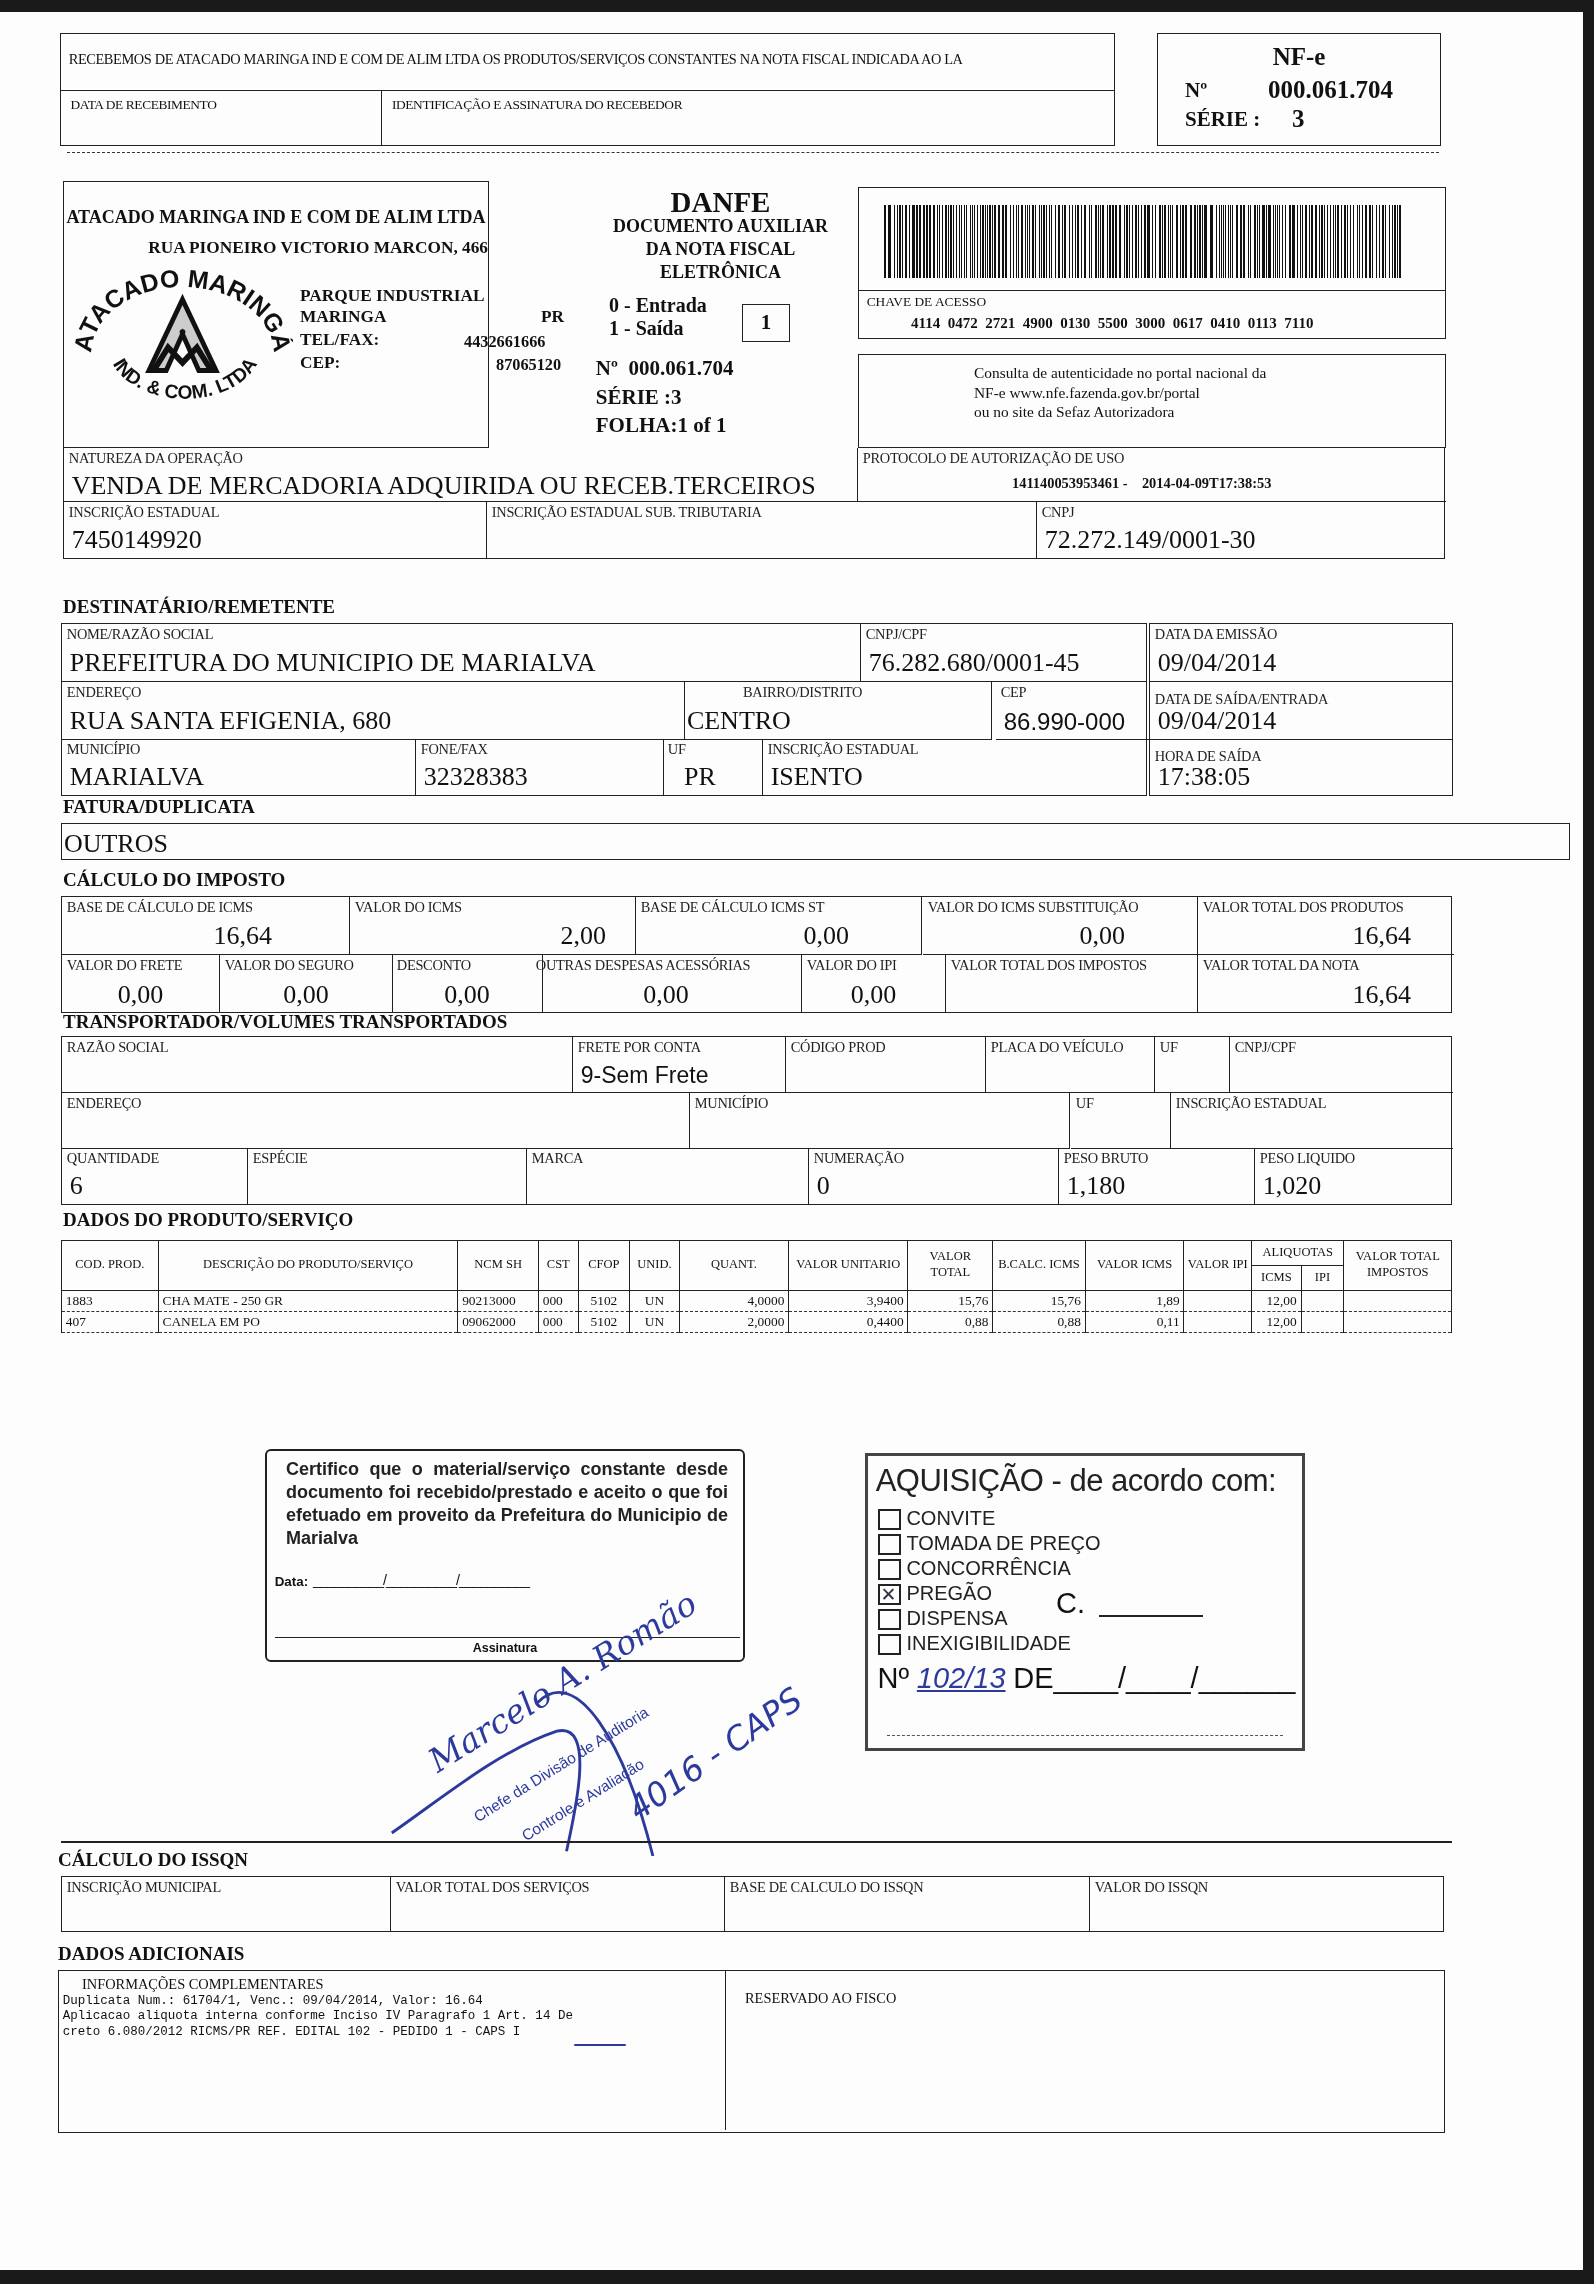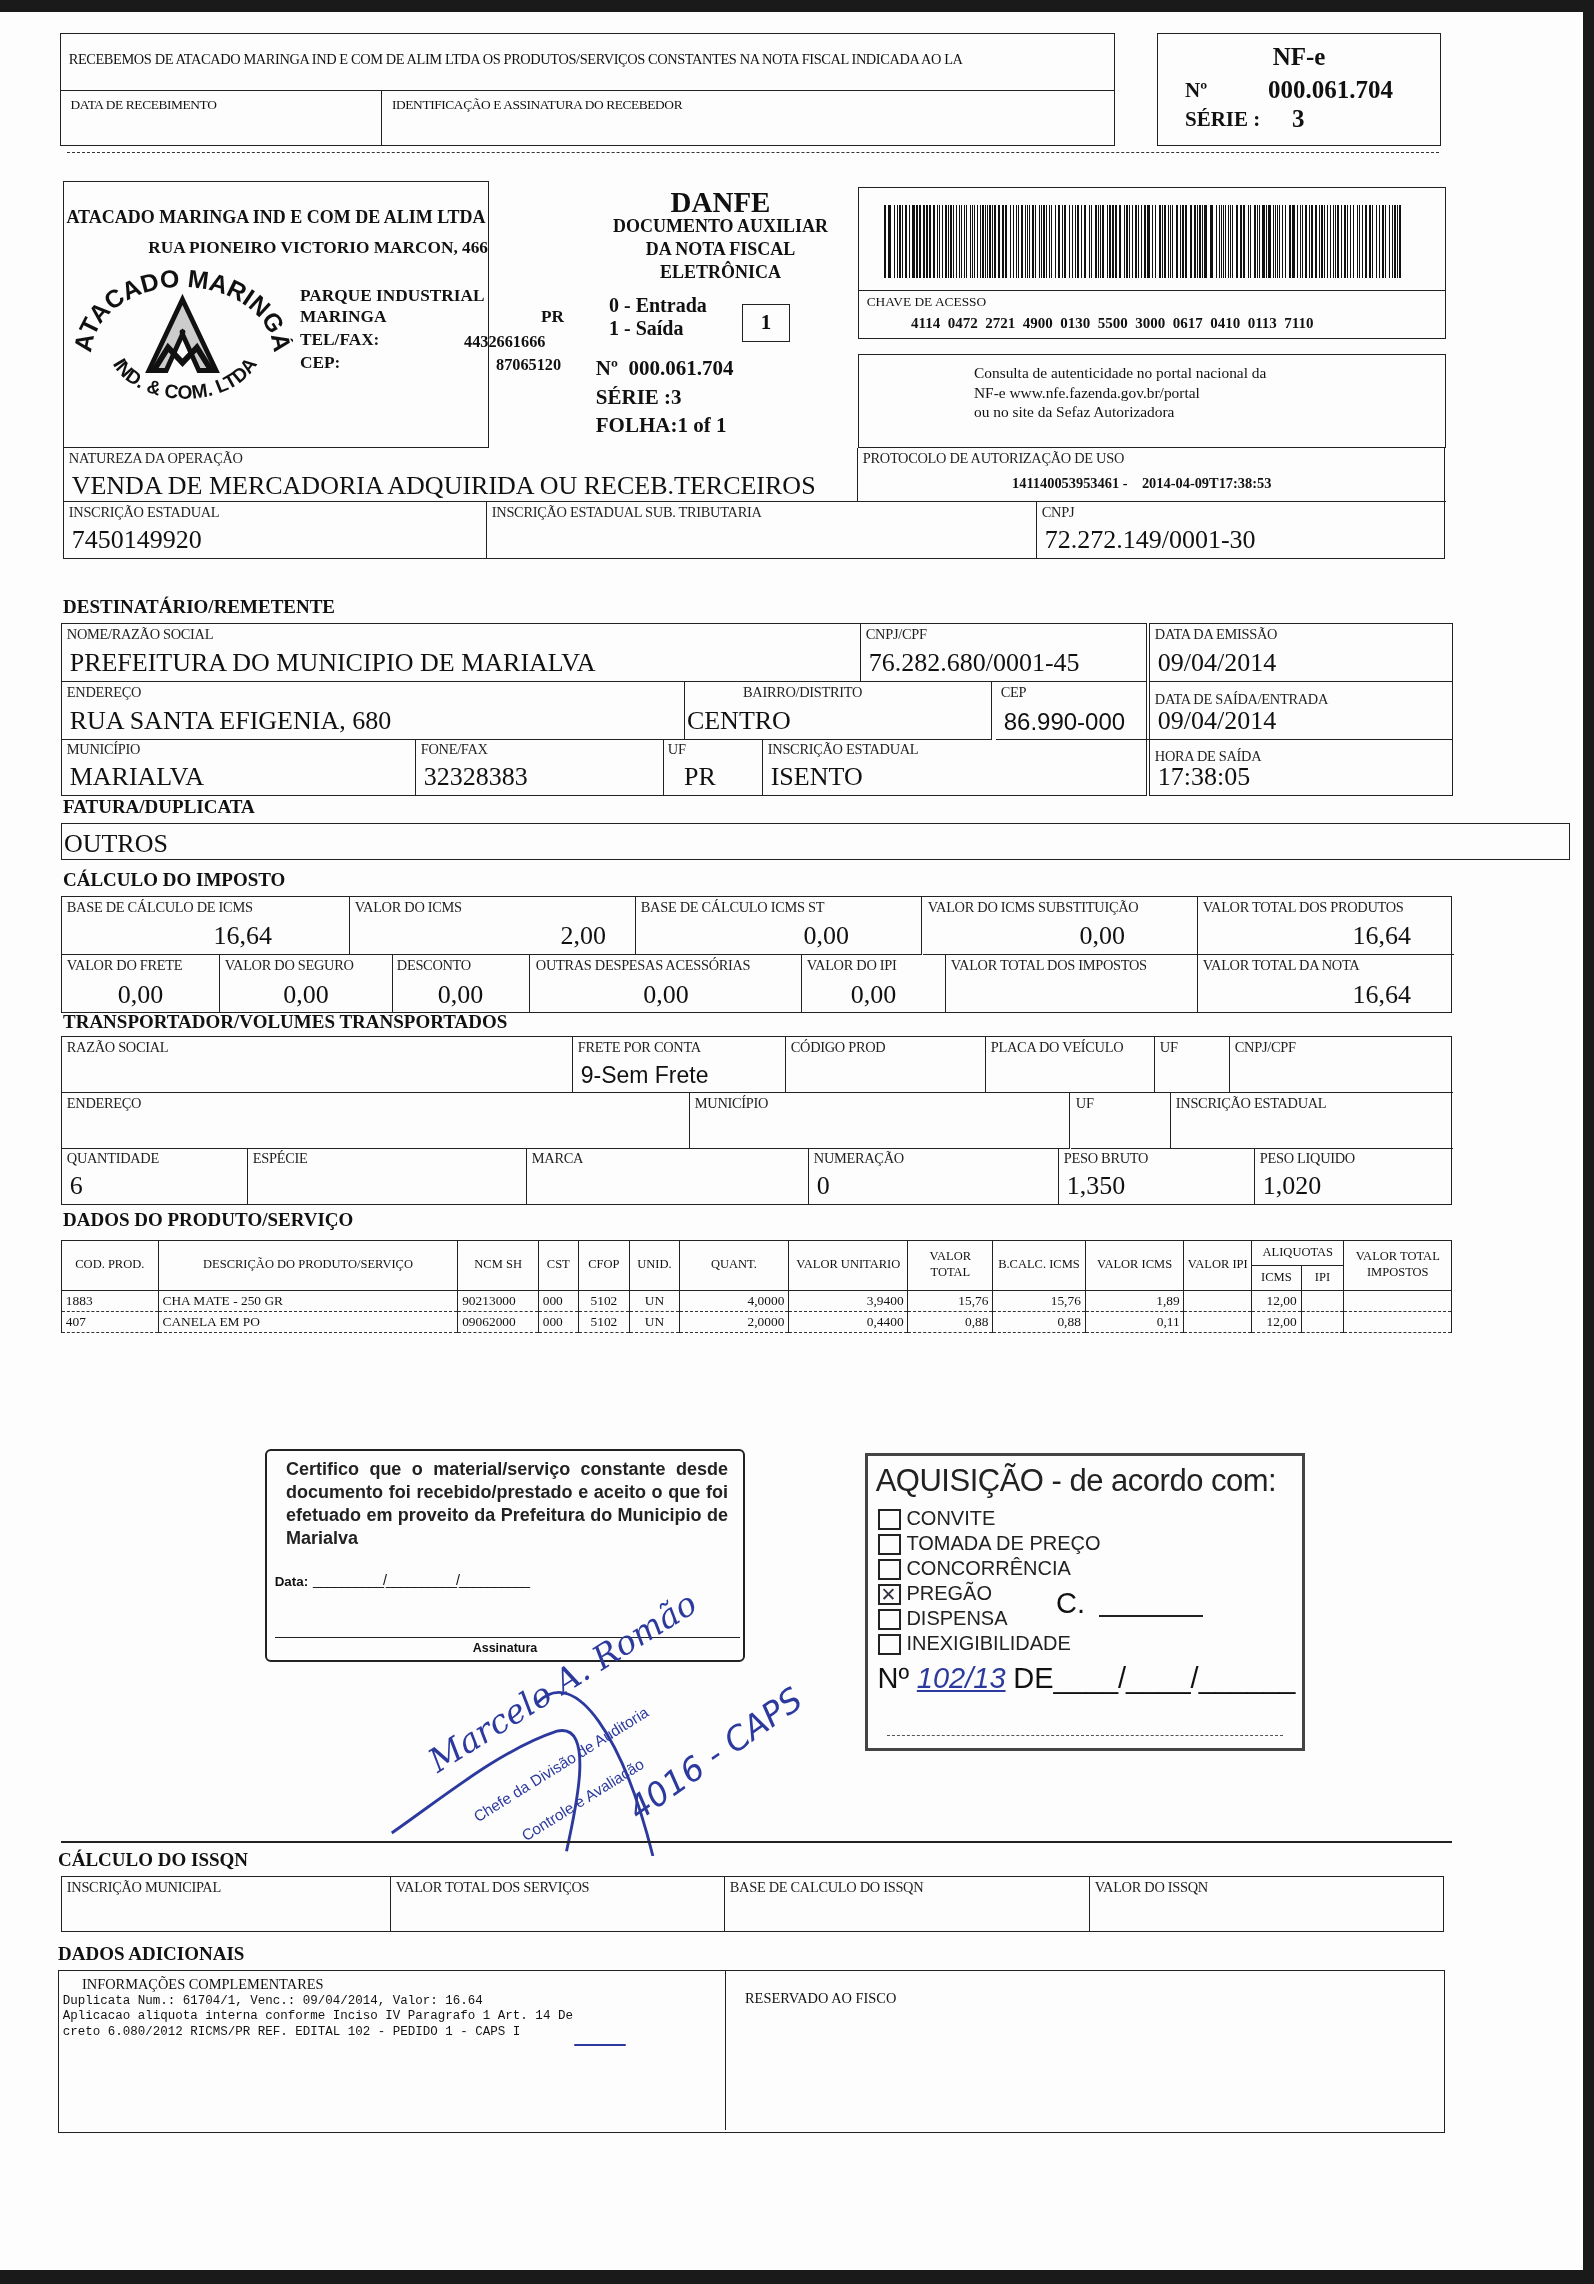--- a/index.html
+++ b/index.html
@@ -386,21 +386,21 @@
       </div>
 
     <div class="cell" style="left:0;top:58px;width:158px;height:58px;border-bottom:none;">
         <span class="lbl">VALOR DO FRETE</span>
         <span class="val c">0,00</span>
       </div>
     <div class="cell" style="left:158px;top:58px;width:173px;height:58px;border-bottom:none;">
         <span class="lbl">VALOR DO SEGURO</span>
         <span class="val c">0,00</span>
       </div>
-    <div class="cell" style="left:330px;top:58px;width:138px;height:58px;border-bottom:none;">
+    <div class="cell" style="left:330px;top:58px;width:151px;height:58px;border-bottom:none;">
         <span class="lbl">DESCONTO</span>
         <span class="val c">0,00</span>
       </div>
     <div class="cell" style="left:469px;top:58px;width:271px;height:58px;border-bottom:none;">
         <span class="lbl">OUTRAS DESPESAS ACESSÓRIAS</span>
         <span class="val c">0,00</span>
       </div>
     <div class="cell" style="left:740px;top:58px;width:144px;height:58px;border-bottom:none;">
         <span class="lbl">VALOR DO IPI</span>
         <span class="val c">0,00</span>
@@ -470,21 +470,21 @@
     <div class="cell" style="left:186px;top:111px;width:279px;height:56px;border-bottom:none;">
         <span class="lbl">ESPÉCIE</span>
         <span class="val"></span>
       </div>
     <div class="cell" style="left:747px;top:111px;width:250px;height:56px;border-bottom:none;">
         <span class="lbl">NUMERAÇÃO</span>
         <span class="val">0</span>
       </div>
     <div class="cell" style="left:997px;top:111px;width:196px;height:56px;border-bottom:none;">
         <span class="lbl">PESO BRUTO</span>
-        <span class="val">1,350</span>
+        <span class="val">1,180</span>
       </div>
     <div class="cell" style="left:1193px;top:111px;width:198px;height:56px;border:none;">
         <span class="lbl">PESO LIQUIDO</span>
         <span class="val">1,020</span>
       </div>
   </div>
 
   <div class="sect" style="left:63px;top:1197px;">DADOS DO PRODUTO/SERVIÇO</div>
   <table class="prod" style="left:61px;top:1228px;width:1391px;">
     <colgroup>

